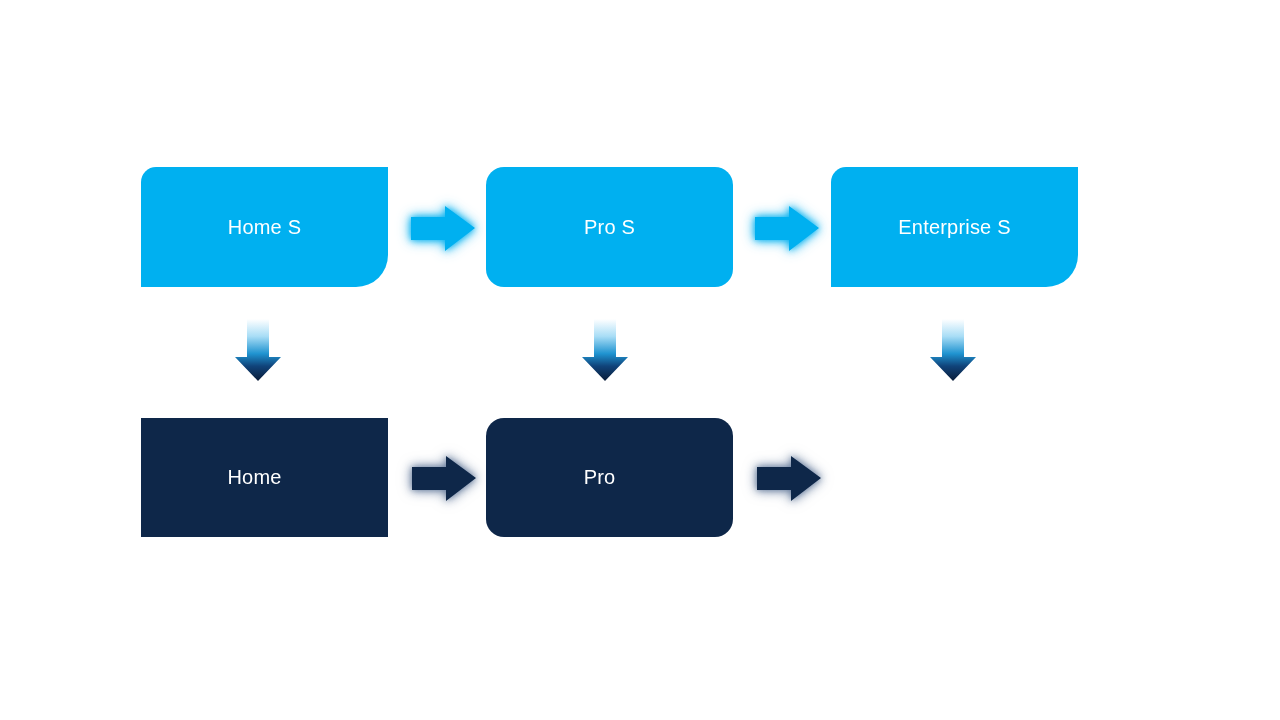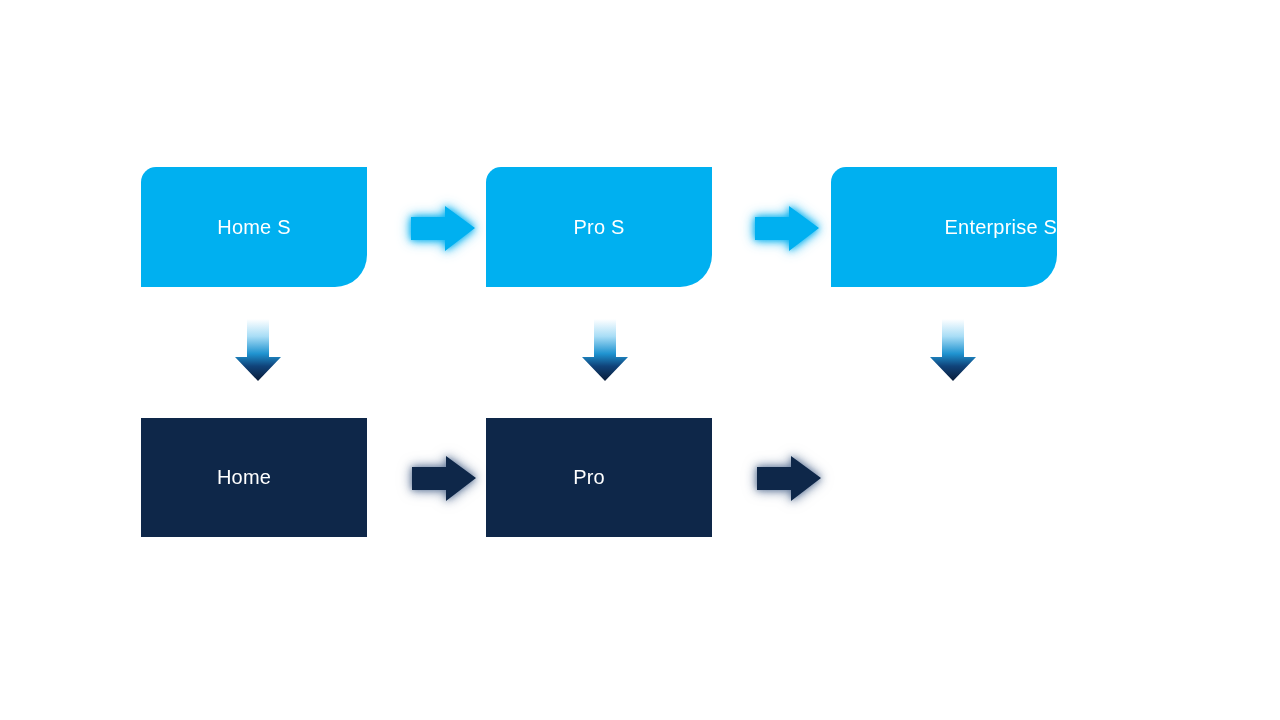--- a/index.html
+++ b/index.html
@@ -15,28 +15,28 @@
     --grad-4:#10437a;
     --grad-5:#0a1c38;
   }
   *{margin:0;padding:0;box-sizing:border-box;}
   html,body{width:1280px;height:720px;background:var(--bg-color);}
   body{font-family:"Liberation Sans","DejaVu Sans",sans-serif;}
   .canvas{
     position:relative;width:1280px;height:720px;background:var(--bg-color);overflow:hidden;
   }
   .node{
-    position:absolute;width:226px;height:120px;
+    position:absolute;width:247px;height:120px;
     display:flex;align-items:center;justify-content:center;
     color:var(--text-color);font-size:20px;letter-spacing:.2px;
   }
   .node-top{background:var(--light-blue);border-radius:15px 0 32px 0;}
   .node-bottom{background:var(--dark-navy);height:119px;}
   .node-bottom .node-label{transform:translateX(-10px);}
-  .col1{left:141px;} .col2{left:486px;} .col3{left:831px;justify-content:flex-end;}
+  .col1{left:141px;} .col2{left:486px;border-radius:18px;} .col3{left:831px;}
   .row-top{top:167px;} .row-bottom{top:418px;}
 
   
   .h-arrow{position:absolute;width:64px;height:45px;}
   .h-arrow .shape{
     width:100%;height:100%;
     clip-path:polygon(0 11px,34px 11px,34px 0,64px 22px,34px 45px,34px 34px,0 34px);
   }
   .h-arrow-light{filter:drop-shadow(0 0 3px var(--glow-light)) drop-shadow(0 0 6px var(--glow-light));}
   .h-arrow-light .shape{background:var(--light-blue);}

